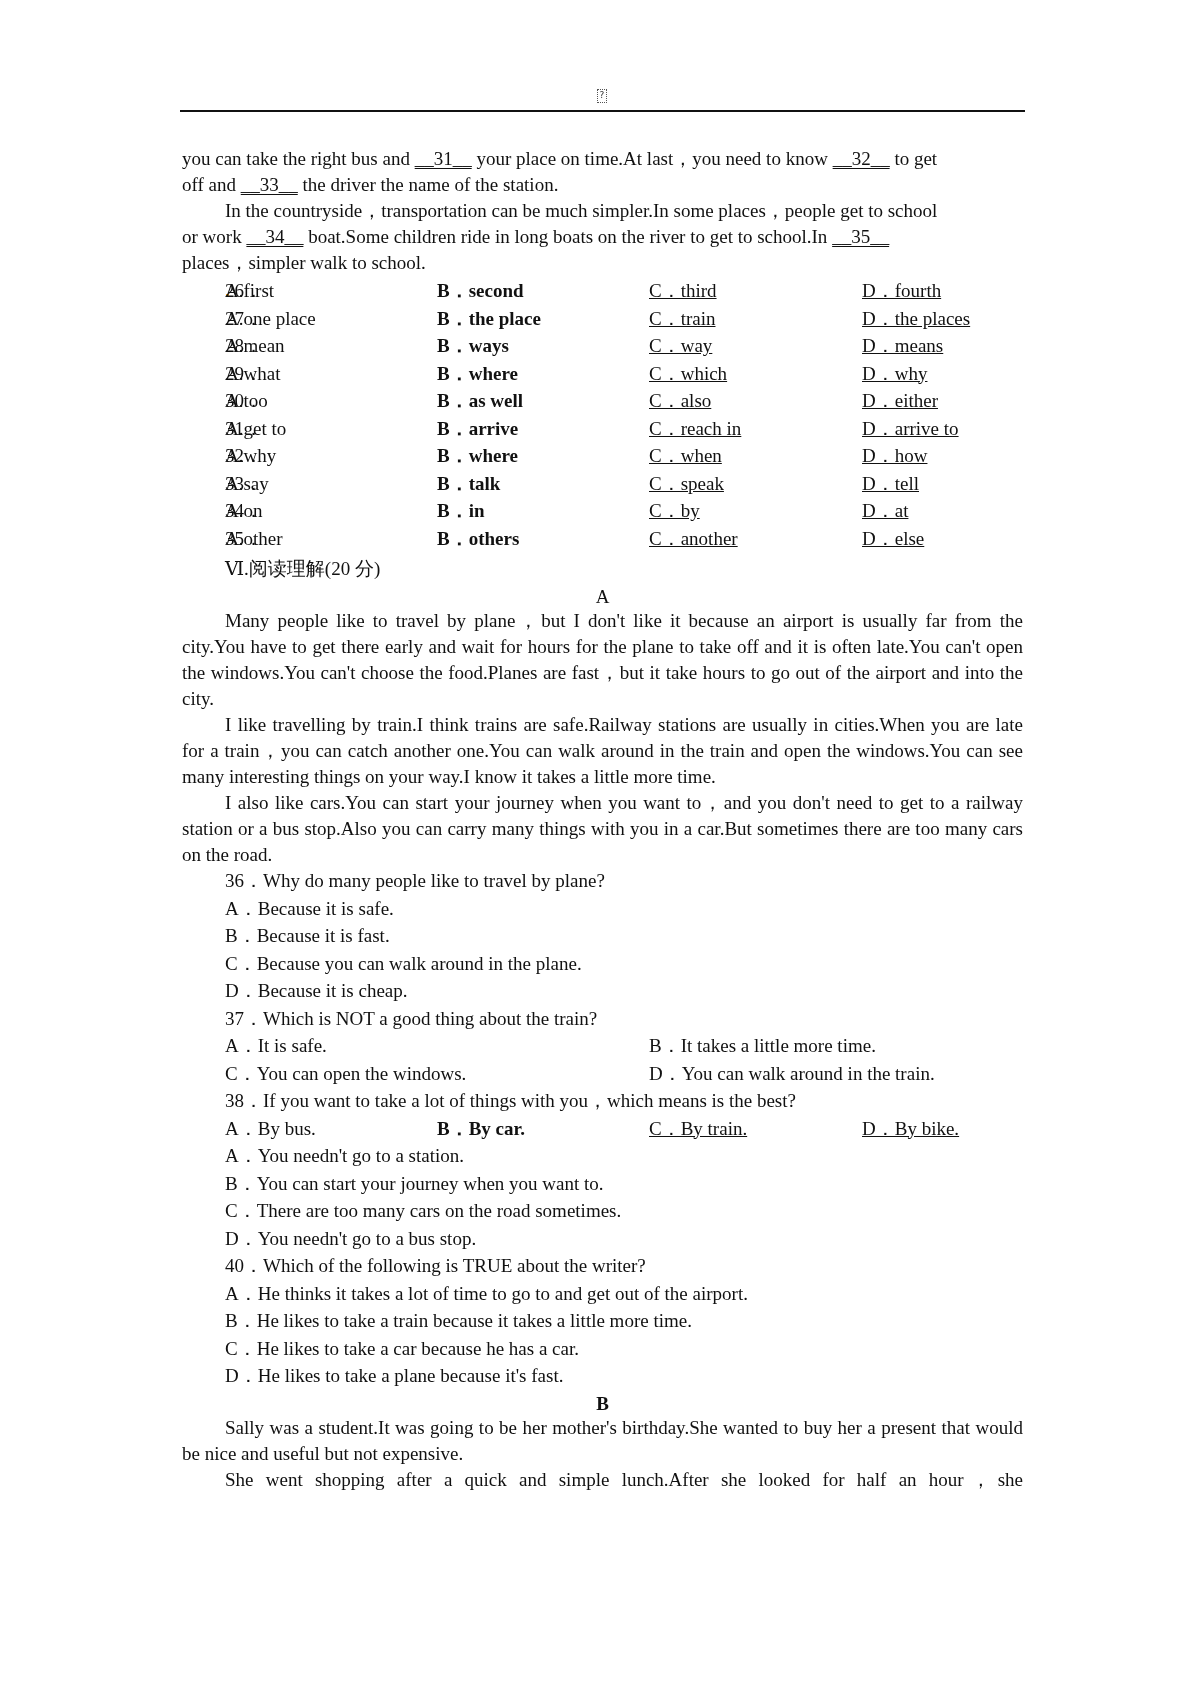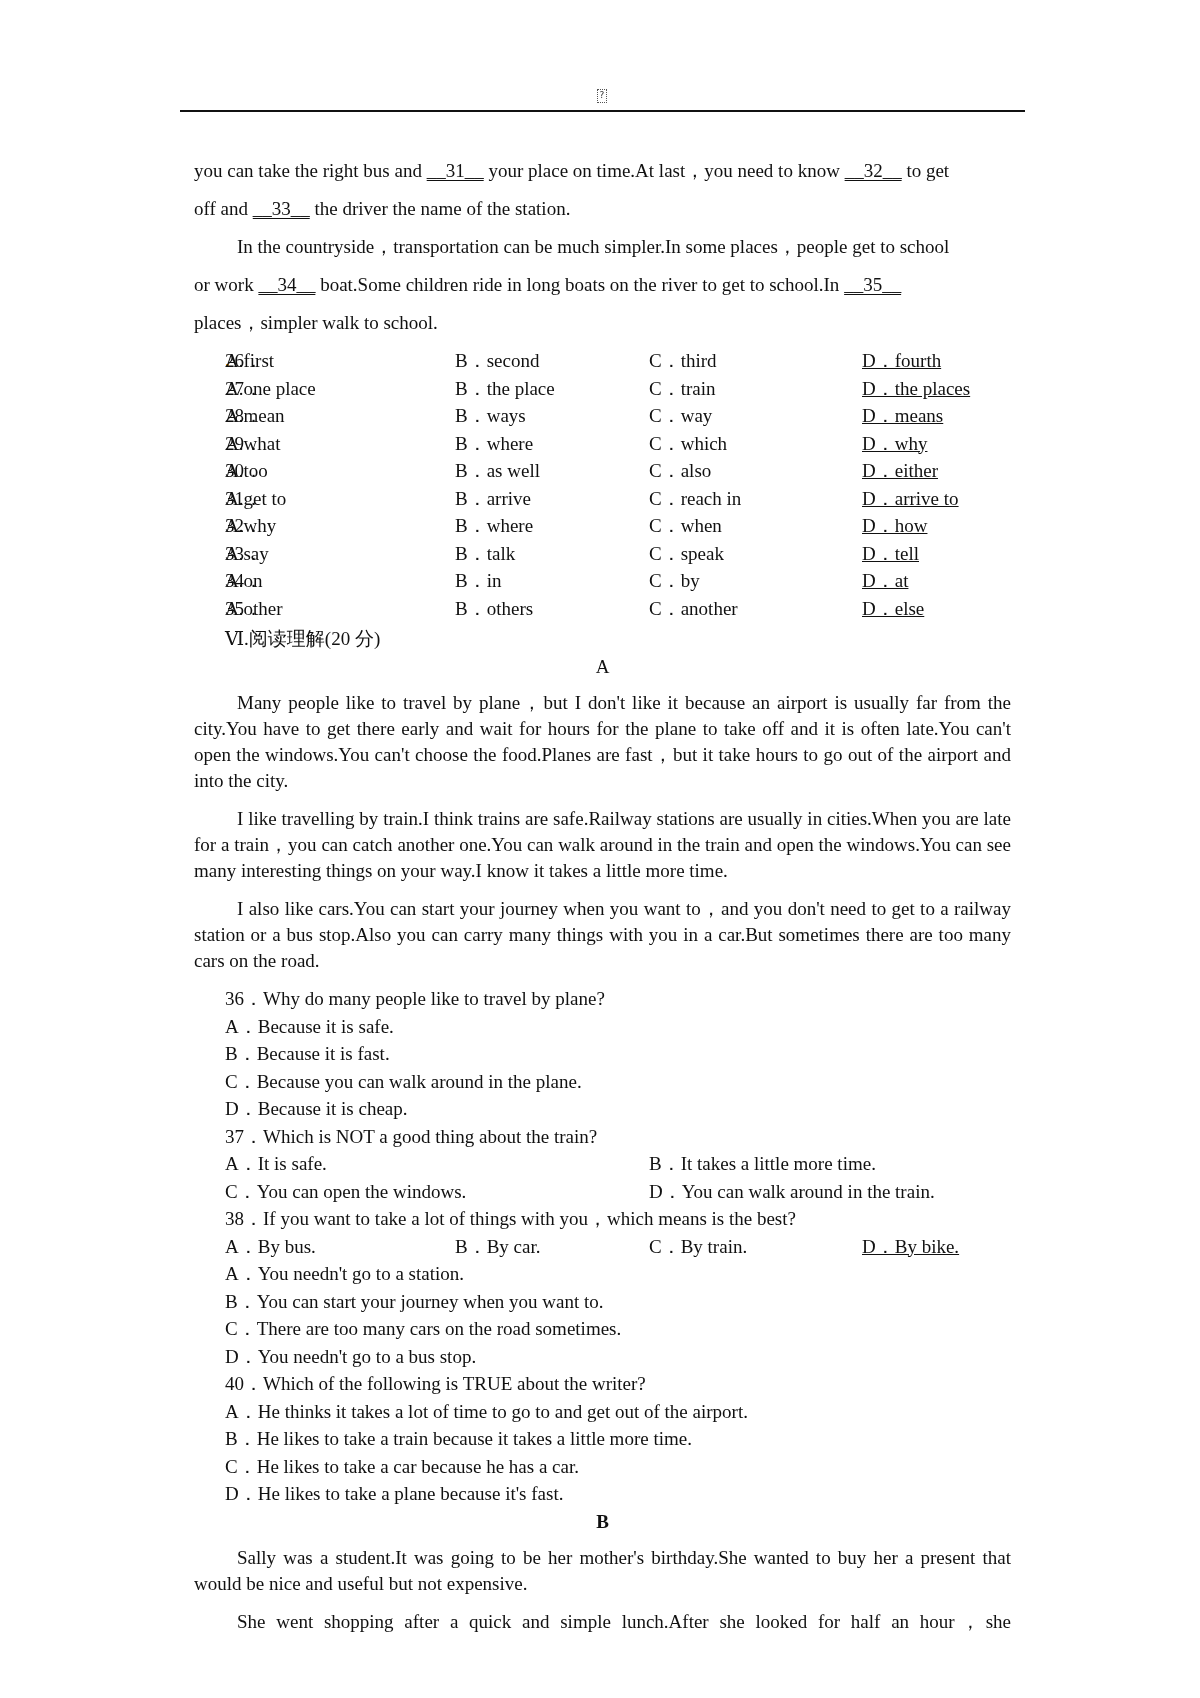--- a/index.html
+++ b/index.html
@@ -5,27 +5,27 @@
   html, body { margin: 0; padding: 0; background: #ffffff; }
   body { width: 1200px; height: 1698px; position: relative; overflow: hidden;
          font-family: "Liberation Serif", "DejaVu Serif", serif; color: #111; }
   .page { position: absolute; left: 0; top: 0; width: 1200px; height: 1698px; }
   .header-glyph { position: absolute; left: 597px; top: 89px; width: 8px; height: 12px;
                   border: 1px dotted #555; font-size: 9px; line-height: 11px; text-align: center;
                   font-family: "DejaVu Sans", sans-serif; color: #333; }
   .header-rule { position: absolute; left: 180px; top: 110px; width: 845px; height: 0;
                  border-top: 2px solid #111; }
   .content { position: absolute; left: 182px; top: 146px; width: 841px; font-size: 19px; line-height: 26px; }
-  p { margin: 12px; text-align: justify; text-align-last: left; }
+  p { margin: 0; text-align: justify; text-align-last: left; }
   .ind { text-indent: 43px; }
   .line { white-space: nowrap; }
   .blank { text-decoration: underline; text-decoration-thickness: 1px; text-underline-offset: 3px; }
   .opt-row { position: relative; height: 27.5px; white-space: nowrap; }
   .opt-row span { position: absolute; top: 0; }
-  .c0 { left: 43px; } .c1 { left: 273px; } .c2 { left: 467px; } .c3 { left: 680px; text-decoration: underline; }
+  .c0 { left: 43px; } .c1 { left: 255px; font-weight: bold; } .c2 { left: 467px; text-decoration: underline; } .c3 { left: 680px; text-decoration: underline; }
   .half1 { left: 43px; } .half2 { left: 467px; }
   .q { padding-left: 43px; height: 27.5px; white-space: nowrap; }
   .sec-title { padding-left: 43px; margin-top: 3px; height: 28px; }
   .center { text-align: center; height: 24px; }
   .bold { font-weight: bold; }
   .mark { display: inline-block; width: 3px; height: 3px; background: #f0a020; vertical-align: baseline; margin: 0 1px; }
 </style>
 </head>
 <body>
 

